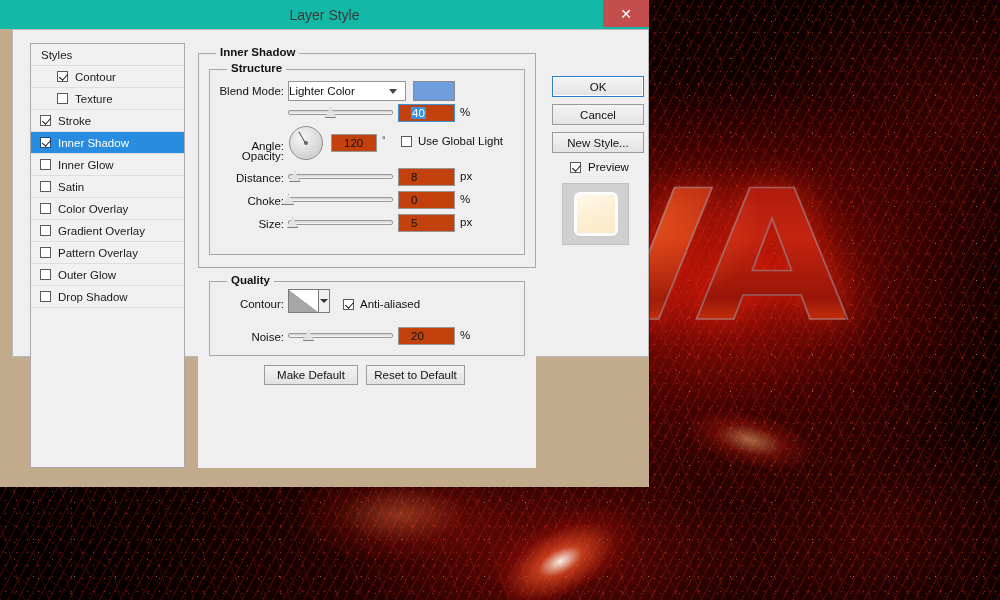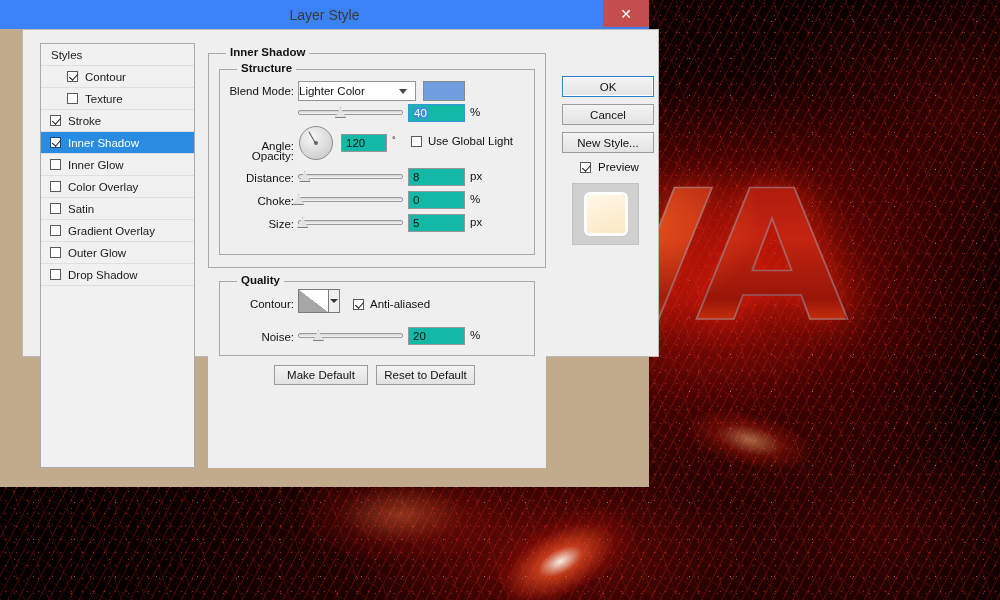--- a/index.html
+++ b/index.html
@@ -87,21 +87,21 @@
   #dialog {
     position: absolute;
     left: 0; top: 0;
     width: 649px; height: 487px;
     background: #c2ab8c;
     box-shadow: 0 0 0 1px rgba(0,0,0,0.25);
   }
   #titlebar {
     position: relative;
     height: 29px;
-    background: #3b82f6;
+    background: #14b8a6;
     display: flex;
     align-items: center;
     justify-content: center;
   }
   #title-text {
     font-size: 14px;
     color: #3a3a3a;
     font-family: "Liberation Sans", sans-serif;
   }
   #close-btn {
@@ -109,21 +109,21 @@
     right: 0; top: 0;
     width: 46px; height: 27px;
     background: #c44d4d;
     color: #ffffff;
     display: flex; align-items: center; justify-content: center;
     font-size: 14px;
     cursor: pointer;
   }
   #dialog-body {
     position: absolute;
-    left: 22px; top: 29px;
+    left: 12px; top: 29px;
     width: 637px; height: 328px;
     background: #efefef;
     border: 1px solid #b9b9b9;
   }
 
   
   #styles-panel {
     position: absolute;
     left: 17px; top: 13px;
     width: 155px; height: 425px;
@@ -198,27 +198,27 @@
     text-align: right;
   }
   .unit {
     position: absolute;
     font-size: 11.5px;
     color: #111;
   }
   .numfield {
     position: absolute;
     height: 18px;
-    background: #14b8a6;
+    background: #c2410c;
     border: 1px solid #969696;
     font-size: 11.5px;
     color: #111;
     display: flex;
     align-items: center;
-    padding-left: 4px;
+    padding-left: 12px;
   }
   .numfield.focused {
     border: 1px solid #3b93dd;
   }
   .numfield .sel {
     background: #3b93dd;
     color: #ffffff;
     padding: 0 1px;
   }
   .slider {
@@ -420,29 +420,33 @@
       <div class="style-row selected">
         <span class="cb checked"></span>
         <span>Inner Shadow</span>
       </div>
       <div class="style-row">
         <span class="cb"></span>
         <span>Inner Glow</span>
       </div>
       <div class="style-row">
         <span class="cb"></span>
+        <span>Satin</span>
+      </div>
+      <div class="style-row">
+        <span class="cb"></span>
         <span>Color Overlay</span>
       </div>
       <div class="style-row">
         <span class="cb"></span>
-        <span>Satin</span>
-      </div>
-      <div class="style-row">
-        <span class="cb"></span>
         <span>Gradient Overlay</span>
+      </div>
+      <div class="style-row">
+        <span class="cb"></span>
+        <span>Pattern Overlay</span>
       </div>
       <div class="style-row">
         <span class="cb"></span>
         <span>Outer Glow</span>
       </div>
       <div class="style-row">
         <span class="cb"></span>
         <span>Drop Shadow</span>
       </div>
       <div class="style-row blank"></div>

